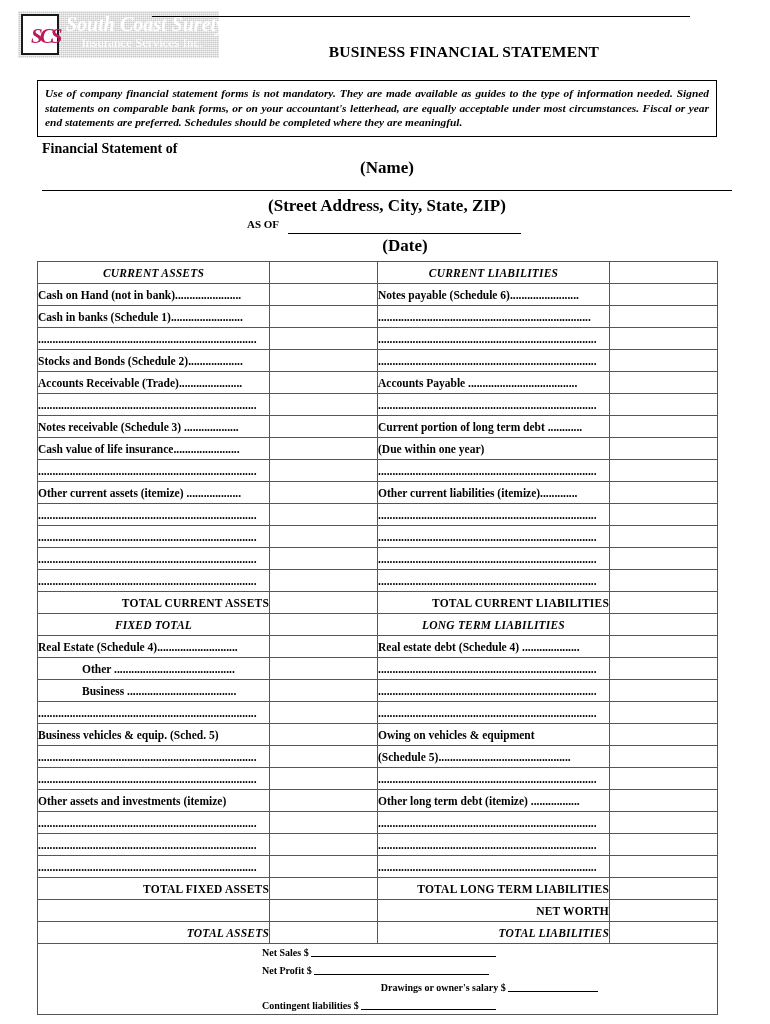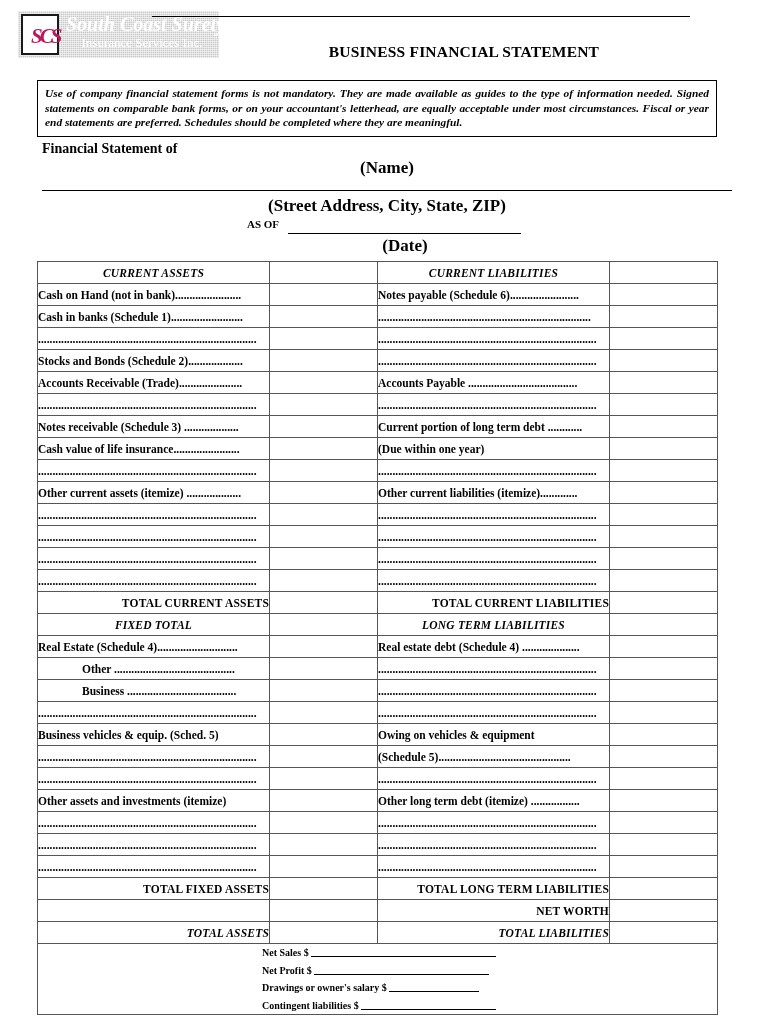--- a/index.html
+++ b/index.html
@@ -297,21 +297,21 @@
           <td class="total it">TOTAL ASSETS</td>
           <td class="amt"></td>
           <td class="total it">TOTAL LIABILITIES</td>
           <td class="amt"></td>
         </tr>
         <tr>
           <td class="foot-cell" colspan="4">
             <div class="foot-lines">
               <div class="fl" style="padding-left: 224px;"><span>Net Sales $ </span><span class="ul" style="width: 185px;"></span></div>
               <div class="fl" style="padding-left: 224px;"><span>Net Profit $ </span><span class="ul" style="width: 175px;"></span></div>
-              <div class="fl" style="padding-left: 224px;"><span>Drawings or owner's salary $ </span><span class="ul" style="width: 90px;"></span></div>
+              <div class="fl" style="padding-left: 224px; text-align: center;"><span>Drawings or owner's salary $ </span><span class="ul" style="width: 90px;"></span></div>
               <div class="fl" style="padding-left: 224px;"><span>Contingent liabilities $ </span><span class="ul" style="width: 135px;"></span></div>
             </div>
           </td>
         </tr>
       </tbody>
   </table>
 
 </div>
 
 </body></html>

